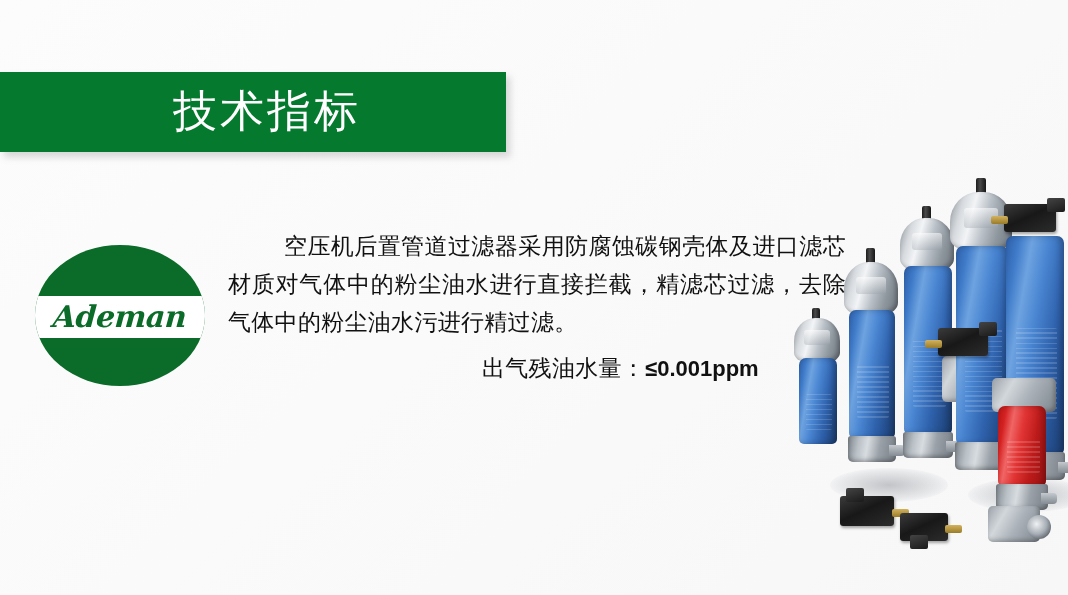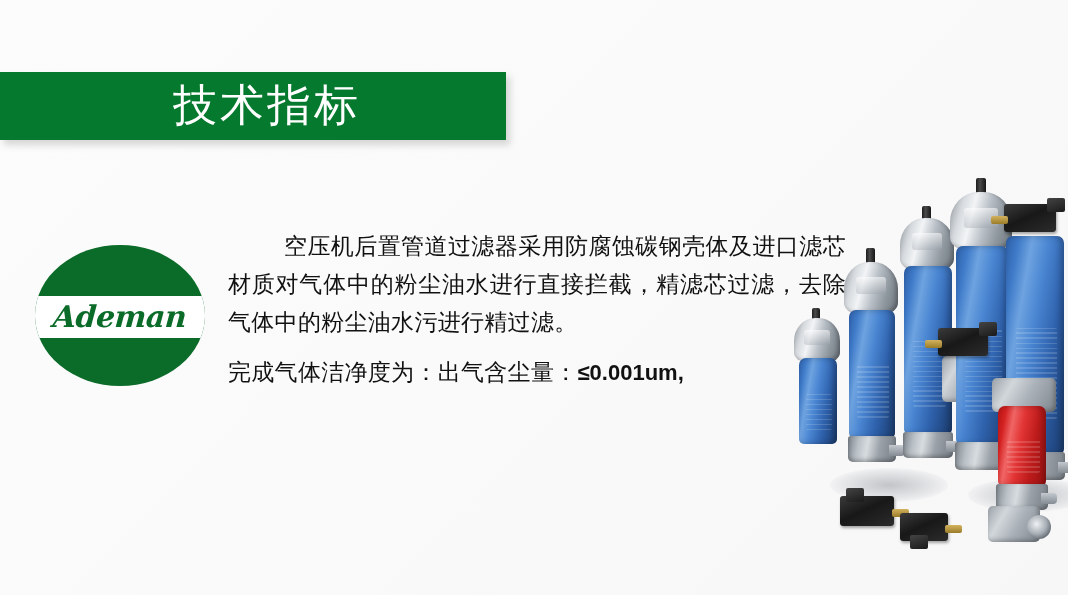--- a/index.html
+++ b/index.html
@@ -22,21 +22,21 @@
     background: linear-gradient(135deg, #fcfcfc 0%, #fafafa 45%, #f7f7f8 100%);
     overflow: hidden;
   }
 
   
   .title-banner {
     position: absolute;
     left: 0;
     top: 72px;
     width: 506px;
-    height: 68px;
+    height: 80px;
     background: #057a2e;
     box-shadow: 4px 5px 7px rgba(120,120,120,0.28);
     display: flex;
     align-items: center;
     text-align: right;
   }
   .title-text {
     color: #ffffff;
     font-family: "Liberation Serif", "DejaVu Serif", serif;
     font-size: 44px;
@@ -252,22 +252,22 @@
 
   <div class="logo">
     <div class="logo-band">
       <span class="logo-word">Ademan</span>
     </div>
   </div>
 
   <div class="body-copy">
     <p class="para"><span>空压机后置管道过滤器采用防腐蚀碳钢壳体及进口滤芯</span><span>材质对气体中的粉尘油水进行直接拦截，精滤芯过滤，去除气</span><span>体中的粉尘油水污进行精过滤。</span></p>
 
-    <p class="spec-line first"><span>完成气体洁净度为：</span><span>出气含尘量：</span><span class="spec-val">≤0.001um,</span></p>
-
+
+    <p class="spec-line second"><span>出气残油水量：</span><span class="spec-val">≤0.001ppm</span></p>
   </div>
 
   <div class="product-photo">
 
     <div class="shadow-ellipse" style="left:48px; top:290px; width:118px; height:34px;"></div>
     <div class="shadow-ellipse" style="left:186px; top:300px; width:120px; height:34px;"></div>
 
     <div class="unit" style="left:4px; top:130px; width:62px; height:140px;">
       <div class="nipple" style="left:26px; top:0px; width:8px; height:14px;"></div>
       <div class="head-chrome" style="left:8px; top:10px; width:46px; height:44px;"></div>

